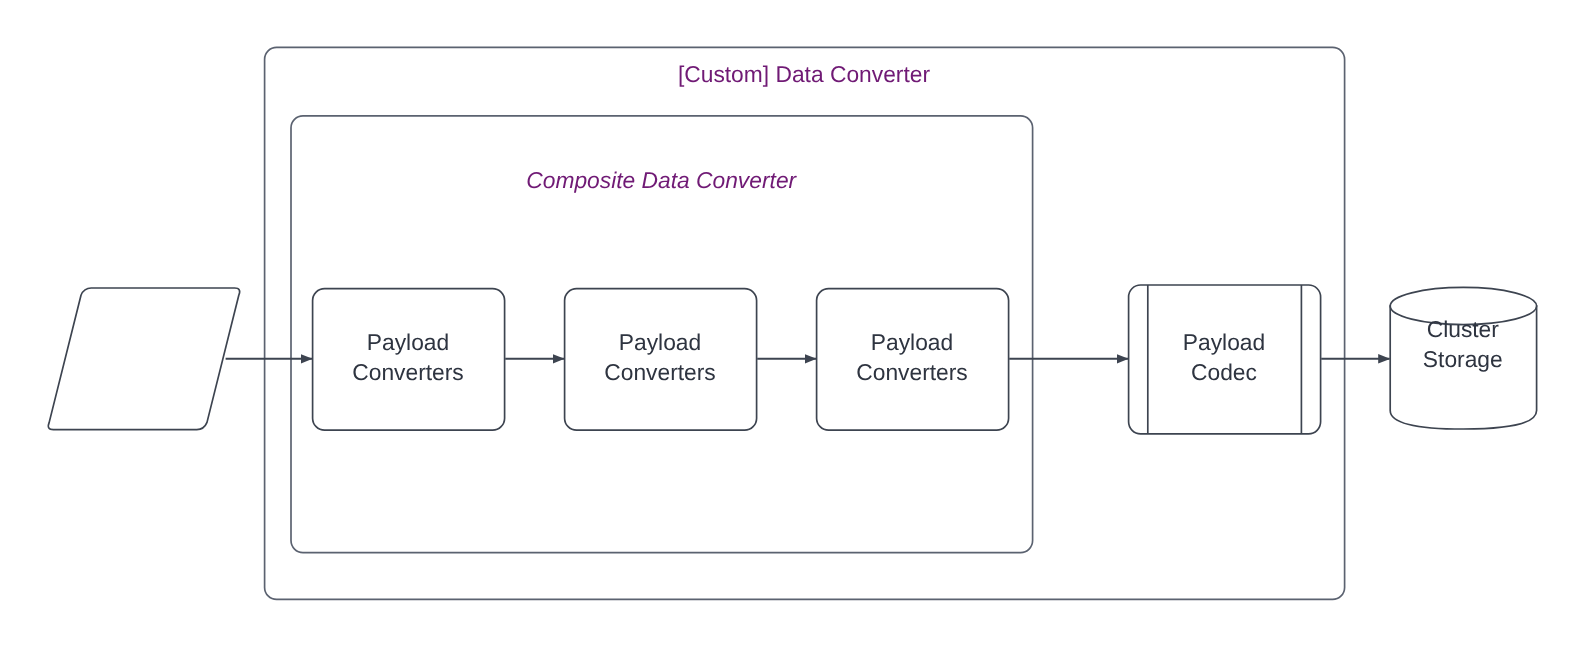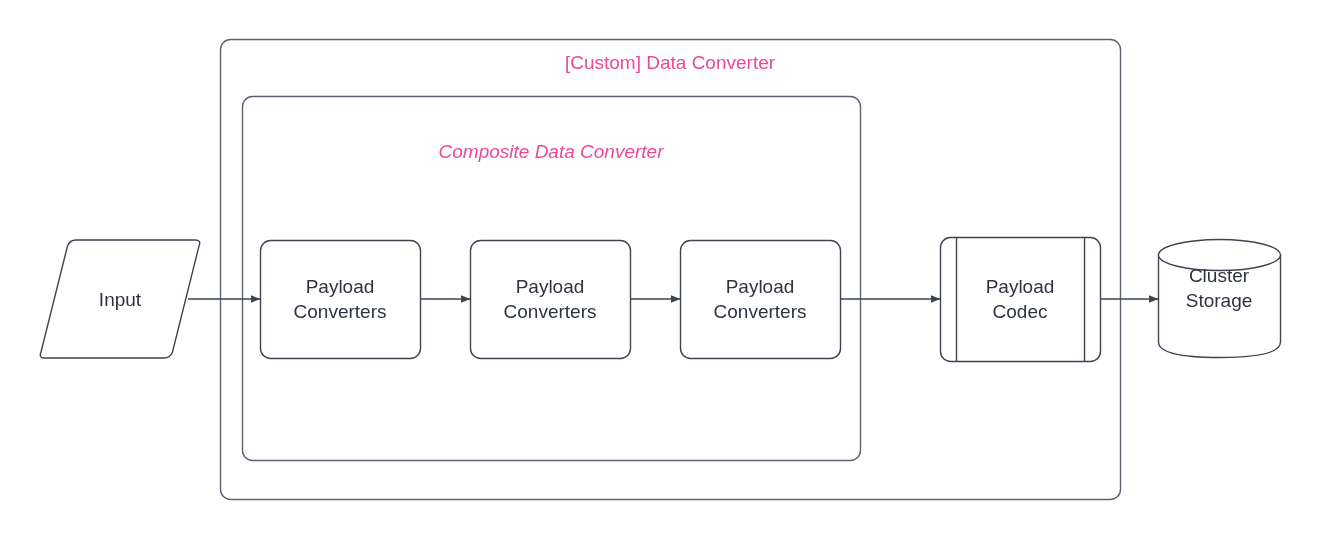--- a/index.html
+++ b/index.html
@@ -34,21 +34,21 @@
     text-align: center;
     color: #2e3440;
     font-size: 19px;
     line-height: 25px;
     white-space: pre-line;
     pointer-events: none;
   }
   .container-title {
     position: absolute;
     text-align: center;
-    color: #ec4899;
+    color: #701a75;
     font-size: 19px;
     line-height: 24px;
     white-space: nowrap;
   }
 </style>
 </head>
 <body>
 
 <div id="canvas">
 
@@ -90,21 +90,20 @@
 
     <line x1="841" y1="299" x2="940" y2="299" stroke="#3d4450" stroke-width="1.6" marker-end="url(#arrowhead)"></line>
 
     <line x1="1101" y1="299" x2="1158" y2="299" stroke="#3d4450" stroke-width="1.6" marker-end="url(#arrowhead)"></line>
   </svg>
 
   <div class="container-title" style="left:220px; top:51px; width:900px;">[Custom] Data Converter</div>
 
   <div class="container-title" style="left:242px; top:140px; width:618px;font-style:italic;">Composite Data Converter</div>
 
-  <div class="node-label" style="left:40px; top:240px; width:160px; height:118px;">Input</div>
 
   <div class="node-label" style="left:260px; top:240px; width:160px; height:118px;">Payload
 Converters</div>
 
   <div class="node-label" style="left:470px; top:240px; width:160px; height:118px;">Payload
 Converters</div>
 
   <div class="node-label" style="left:680px; top:240px; width:160px; height:118px;">Payload
 Converters</div>
 

